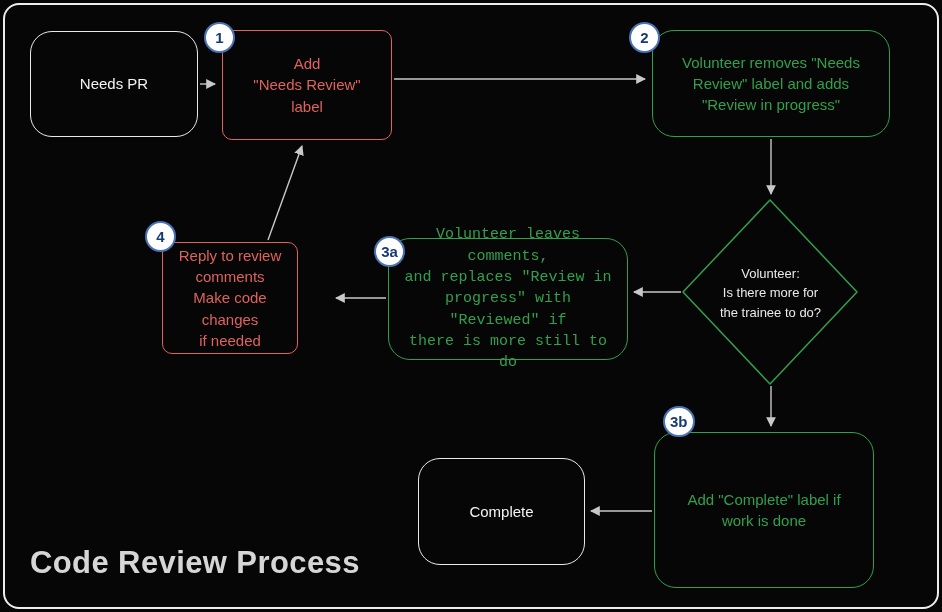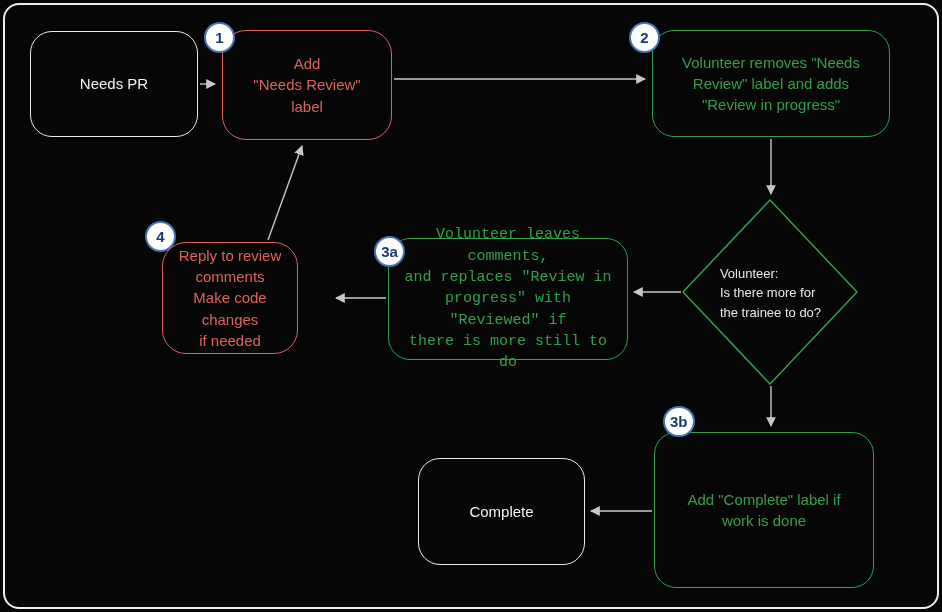--- a/index.html
+++ b/index.html
@@ -29,26 +29,26 @@
   .edge{stroke:var(--arrow,#c8c8c8);stroke-width:1.4;fill:none;}
   #arrowhead path{fill:var(--arrow,#c8c8c8);}
   .diamond-shape{stroke:var(--green,#31a04c);stroke-width:1.5;fill:none;stroke-linejoin:round;}
 
   .node{
     position:absolute;z-index:2;display:flex;align-items:center;justify-content:center;
     text-align:center;box-sizing:border-box;padding:8px 10px;background:transparent;
   }
   .node-label{white-space:pre-line;font-size:15px;line-height:1.42;}
   .node.neutral{border:1.5px solid var(--neutral,#e9e9e9);color:#f3f3f3;border-radius:22px;}
-  .node.red{border:1.5px solid var(--red,#df625d);color:var(--red,#df625d);border-radius:24px;}
+  .node.red{border:1.5px solid var(--red,#df625d);color:var(--red,#df625d);border-radius:10px;}
   .node.green{border:1.5px solid var(--green,#31a04c);color:var(--green,#31a04c);border-radius:22px;}
 
   .diamond-label{
     position:absolute;z-index:2;display:flex;align-items:center;justify-content:center;
-    text-align:left;color:var(--diamond-text,#eaeaea);
+    text-align:center;color:var(--diamond-text,#eaeaea);
   }
   .diamond-label .node-label{font-size:13px;line-height:1.5;}
 
   .badge{
     position:absolute;z-index:3;box-sizing:border-box;
     height:31px;min-width:31px;padding:0 5px;border-radius:999px;
     background:var(--badge-bg,#fff);border:2px solid var(--badge-border,#4a72b8);
     color:var(--badge-text,#173a75);
     display:flex;align-items:center;justify-content:center;
     font-size:15px;font-weight:700;
@@ -141,13 +141,14 @@
   <div class="node neutral n-complete">
     <span class="node-label">Complete</span>
   </div>
 
   <div class="badge b-1">1</div>
   <div class="badge b-2">2</div>
   <div class="badge b-3a">3a</div>
   <div class="badge b-4">4</div>
   <div class="badge b-3b">3b</div>
 
+  <div class="title">Code Review Process</div>
 </div>
 
 </body></html>

